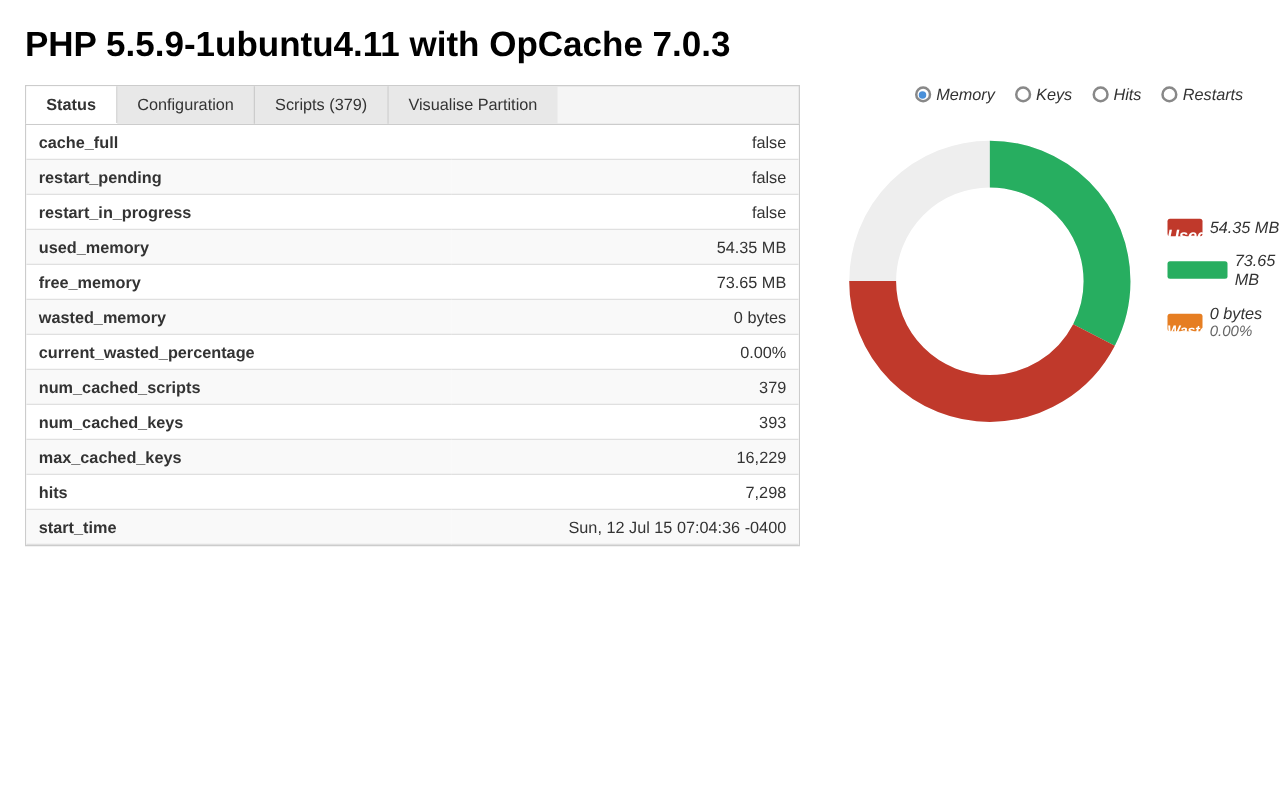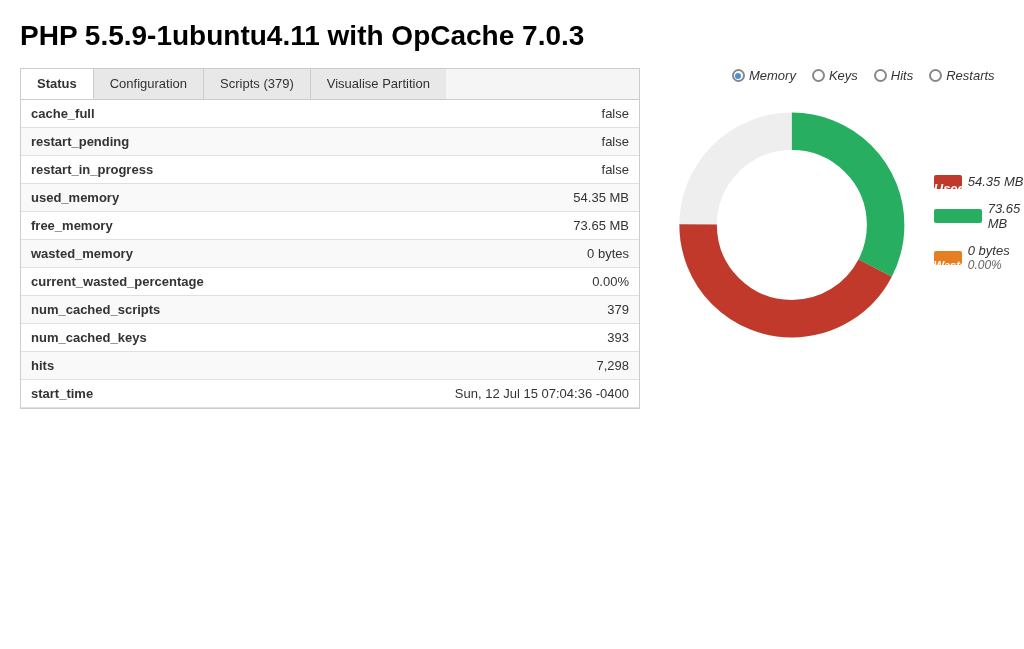--- a/index.html
+++ b/index.html
@@ -213,20 +213,24 @@
             </tr>
             <tr>
               <td>num_cached_scripts</td>
               <td>379</td>
             </tr>
             <tr>
               <td>num_cached_keys</td>
               <td>393</td>
             </tr>
             <tr>
+              <td>max_cached_keys</td>
+              <td>16,229</td>
+            </tr>
+            <tr>
               <td>hits</td>
               <td>7,298</td>
             </tr>
             <tr>
               <td>start_time</td>
               <td>Sun, 12 Jul 15 07:04:36 -0400</td>
             </tr>
           </tbody>
       </table>
     </div>

